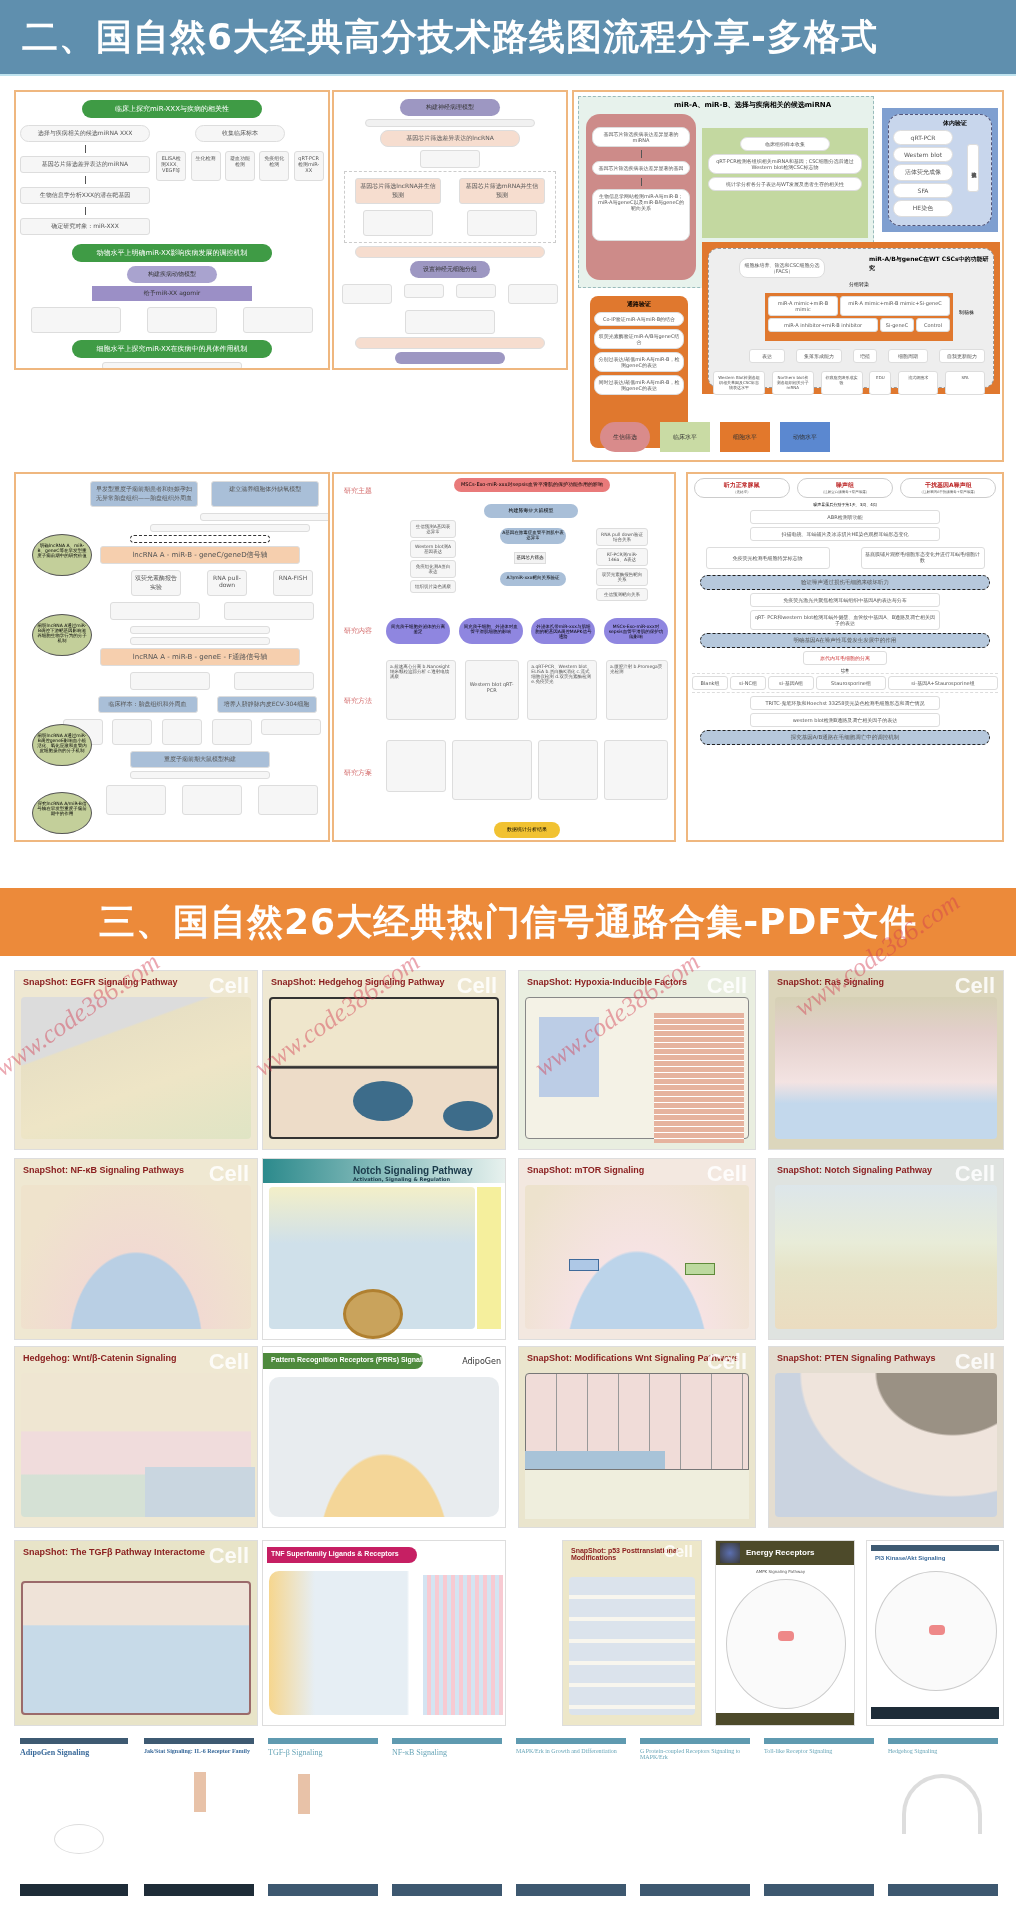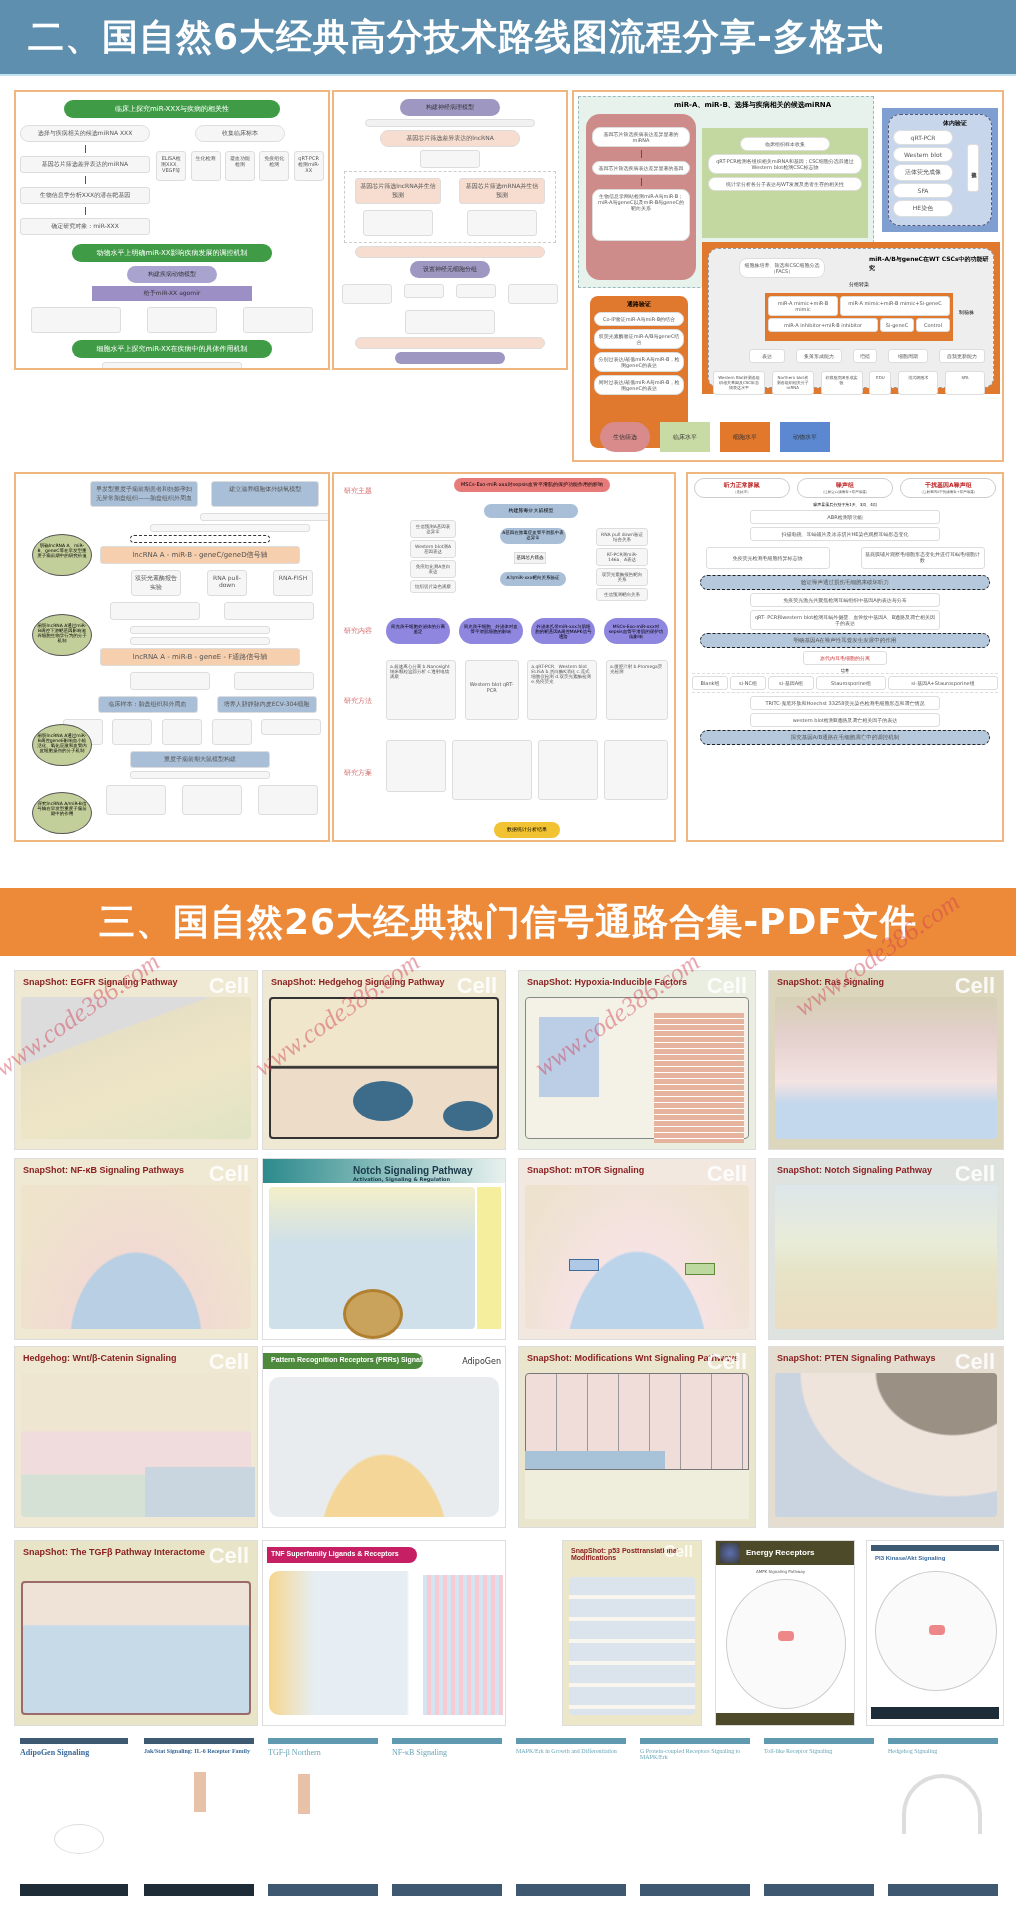--- a/index.html
+++ b/index.html
@@ -1,18 +1,18 @@
 <!DOCTYPE html>
 <html><head>
 <meta charset="utf-8">
 <style>
 *{box-sizing:border-box;margin:0;padding:0}
 body{width:1016px;height:1920px;background:#fff;font-family:"DejaVu Sans",sans-serif;overflow:hidden;position:relative}
 .banner{position:absolute;left:0;width:1016px;display:flex;align-items:center;color:#fff;font-weight:bold;font-family:"DejaVu Sans",sans-serif}
-.banner1{top:0;height:76px;background:#5f8fae;padding-left:28px;font-size:36px;letter-spacing:1px;border-bottom:2px solid #bfe3ef}
+.banner1{top:0;height:76px;background:#5f8fae;padding-left:22px;font-size:36px;letter-spacing:1px;border-bottom:2px solid #bfe3ef}
 .banner2{top:888px;height:68px;background:#ec8a3a;justify-content:center;font-size:36px;letter-spacing:1px}
 .panel{position:absolute;border:2px solid #efb77f;background:#fff;overflow:hidden}
 .gpill{border-radius:12px;background:#3f9b45;color:#fff;font-size:7px;text-align:center;padding:4px 6px;margin:4px auto}
 .box{border:1px solid #ddd;background:#f6f6f6;font-size:6px;color:#555;text-align:center;padding:3px;margin:3px auto;border-radius:3px}
 .ppill{border-radius:12px;background:#a9a3cf;color:#333;font-size:6px;text-align:center;padding:4px;margin:3px auto}
 .pbar{background:#9b8fc6;color:#333;font-size:6px;text-align:center;padding:3px;margin:3px auto}
 .arrow{width:1px;height:8px;background:#555;margin:0 auto}
 .row{display:flex;gap:4px;justify-content:space-around}
 .poster{position:absolute;overflow:hidden;border:1px solid #ddd}
 .poster .ptitle{position:absolute;left:8px;top:6px;font-weight:bold;font-size:9px;color:#8b2020;font-family:"Liberation Sans",sans-serif}
@@ -26,21 +26,21 @@
 .legend-item{display:inline-flex;align-items:center;justify-content:center;font-size:6px;width:60px;height:34px;margin-right:10px;color:#333}
 </style>
 </head>
 <body>
 
 <div class="banner banner1">
   <span>二、国自然6大经典高分技术路线图流程分享-多格式</span>
 </div>
 
 <div class="panel" style="left:14px;top:90px;width:316px;height:280px;padding:4px">
-  <div class="gpill" style="width:216px">临床上探究miR-XXX与疾病的相关性</div>
+  <div class="gpill" style="width:180px">临床上探究miR-XXX与疾病的相关性</div>
   <div style="display:flex;gap:6px">
     <div style="width:130px">
       <div class="box" style="border-radius:10px">选择与疾病相关的候选miRNA XXX</div>
       <div class="arrow"></div>
       <div class="box">基因芯片筛选差异表达的miRNA</div>
       <div class="arrow"></div>
       <div class="box">生物信息学分析XXX的潜在靶基因</div>
       <div class="arrow"></div>
       <div class="box">确定研究对象：miR-XXX</div>
     </div>
@@ -435,21 +435,21 @@
   <div class="cst-foot"></div>
 </div>
 <div class="poster" style="left:138px;top:1734px;width:122px;height:168px;background:#fff;border:none">
   <div class="cst-head"></div>
   <div class="cst-title" style="font-size:6px">Jak/Stat Signaling: IL-6 Receptor Family</div>
   <div style="position:absolute;left:56px;top:38px;width:12px;height:40px;background:#e8c2a8"></div>
   <div class="cst-foot"></div>
 </div>
 <div class="poster" style="left:262px;top:1734px;width:122px;height:168px;background:#fff;border:none">
   <div class="cst-head" style="background:#5f9ab0"></div>
-  <div class="cst-title" style="color:#6aa6b8;font-weight:normal">TGF-β Northern</div>
+  <div class="cst-title" style="color:#6aa6b8;font-weight:normal">TGF-β Signaling</div>
   <div style="position:absolute;left:36px;top:40px;width:12px;height:40px;background:#e8c2a8"></div>
   <div class="cst-foot" style="background:#3d5870"></div>
 </div>
 <div class="poster" style="left:386px;top:1734px;width:122px;height:168px;background:#fff;border:none">
   <div class="cst-head" style="background:#5f9ab0"></div>
   <div class="cst-title" style="color:#6aa6b8;font-weight:normal">NF-κB Signaling</div>
   <div class="cst-foot" style="background:#3d5870"></div>
 </div>
 <div class="poster" style="left:510px;top:1734px;width:122px;height:168px;background:#fff;border:none">
   <div class="cst-head" style="background:#5f9ab0"></div>

